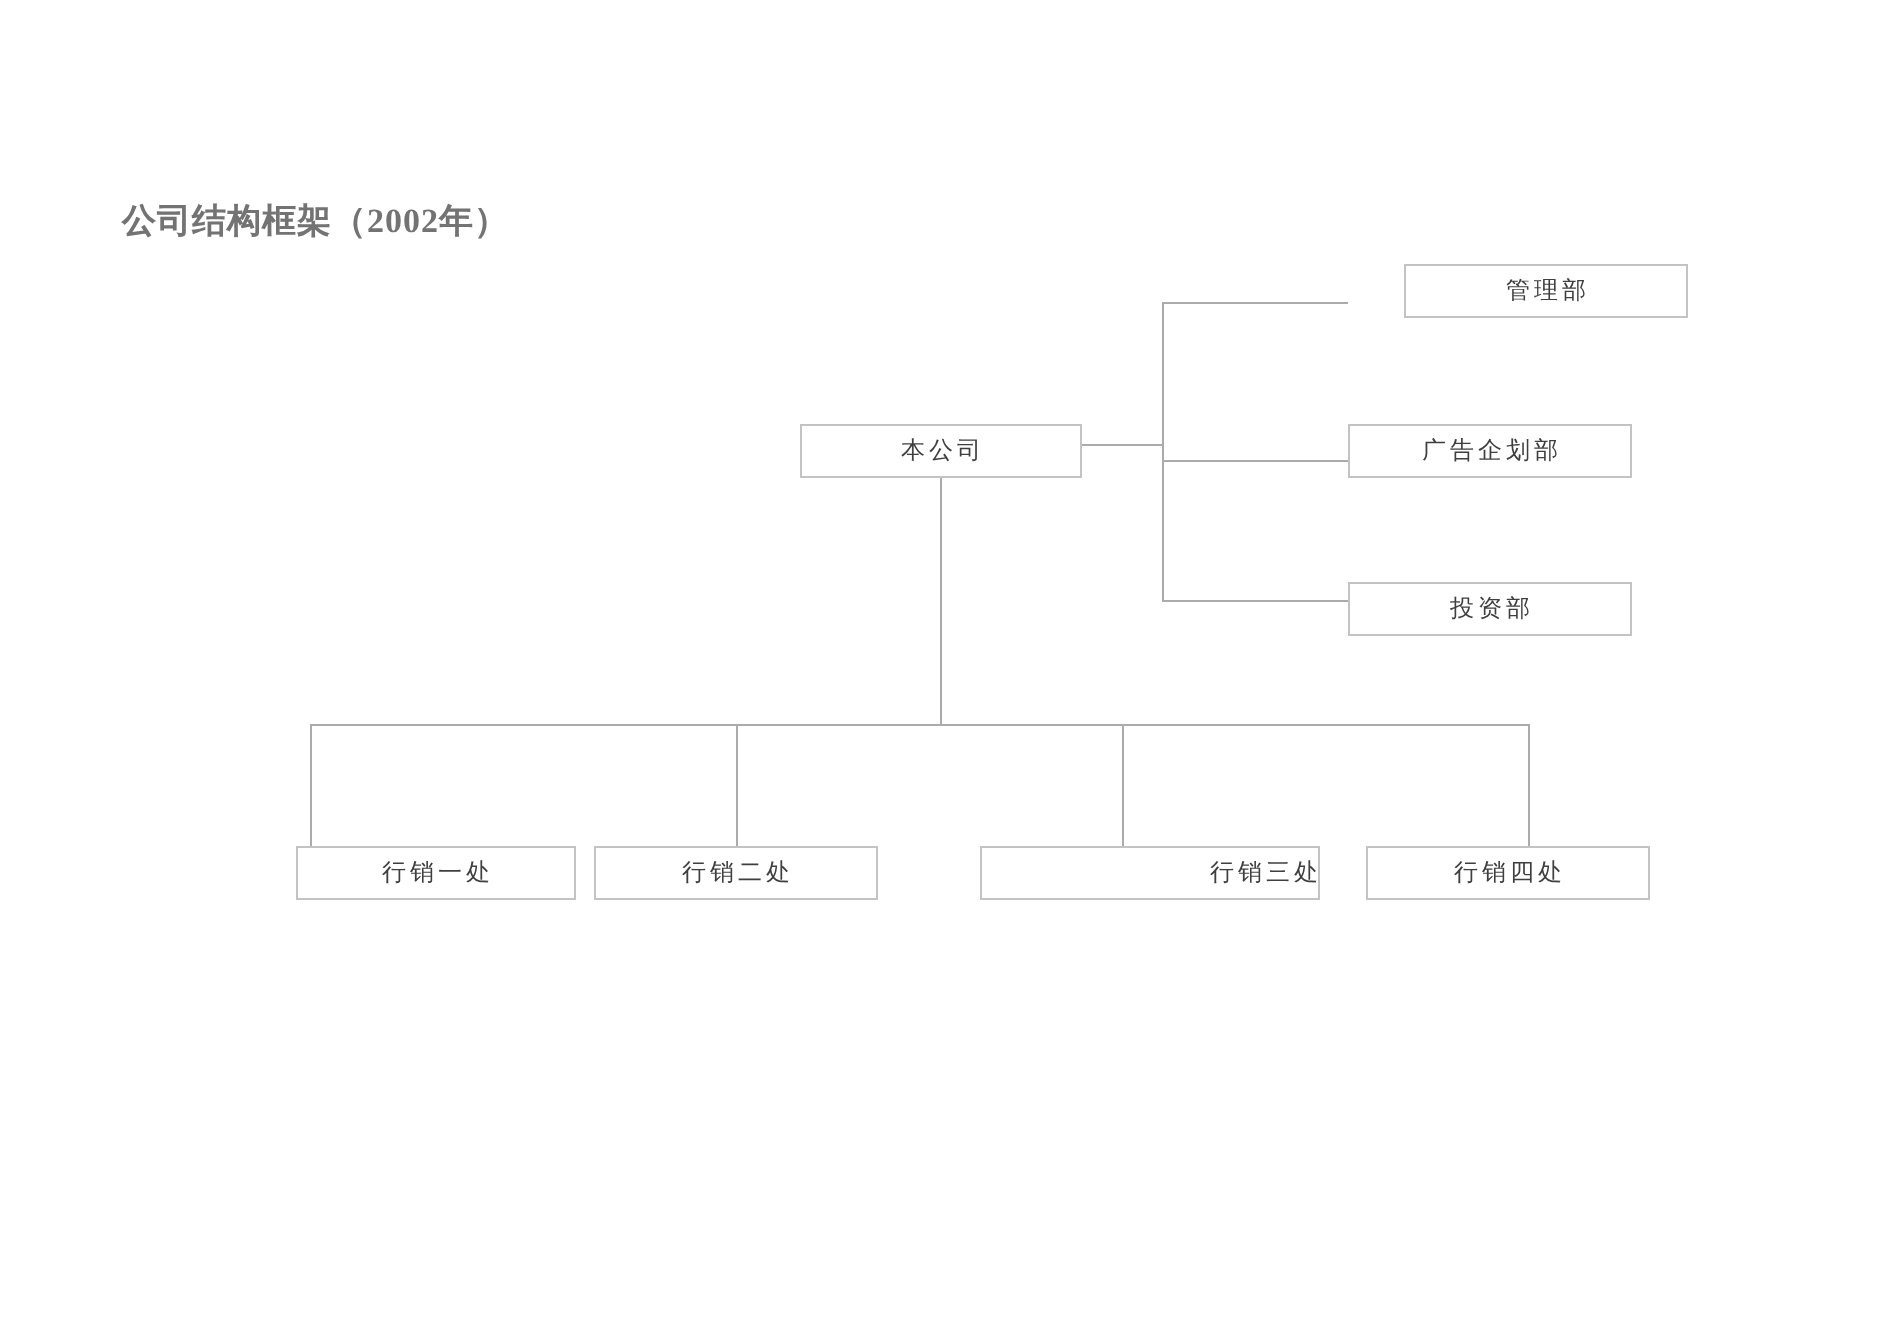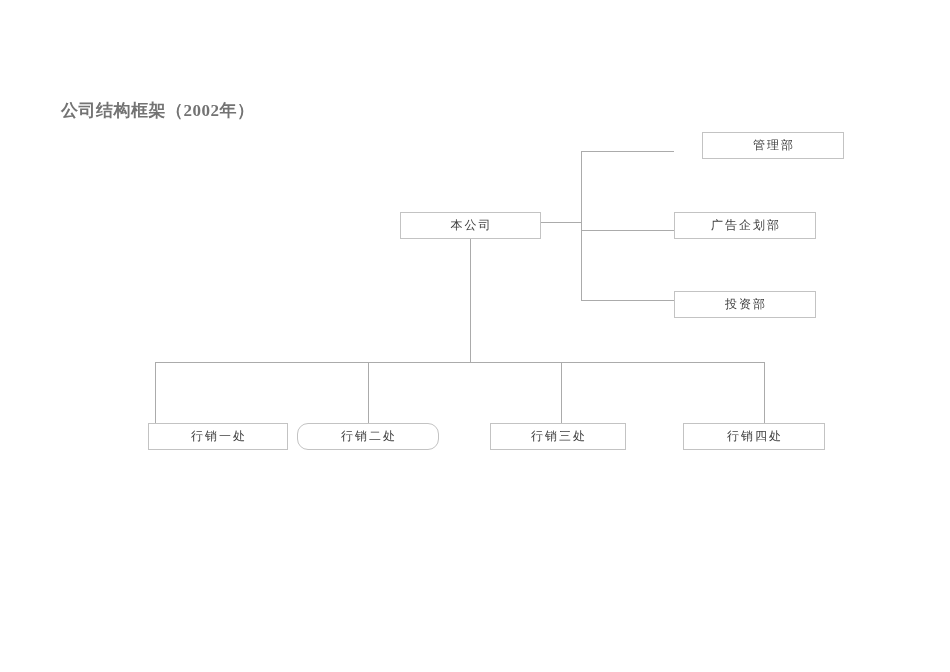--- a/index.html
+++ b/index.html
@@ -60,22 +60,22 @@
   .l-drop-1         { left: 155px; top: 362px; width: 1px;   height: 61px; }
   .l-drop-2         { left: 368px; top: 362px; width: 1px;   height: 61px; }
   .l-drop-3         { left: 561px; top: 362px; width: 1px;   height: 61px; }
   .l-drop-4         { left: 764px; top: 362px; width: 1px;   height: 61px; }
   
   .n-company    { left: 400px; top: 212px; width: 141px; }
   .n-mgmt       { left: 702px; top: 132px; width: 142px; justify-content: center; }
   .n-adv        { left: 674px; top: 212px; width: 142px; text-align: right; }
   .n-invest     { left: 674px; top: 291px; width: 142px; }
   .n-mkt1       { left: 104px; top: 423px; width: 140px; margin-left: 44px; }
-  .n-mkt2       { left: 297px; top: 423px; width: 142px; border-radius: 11px; }
-  .n-mkt3       { left: 490px; top: 423px; width: 136px; }
+  .n-mkt2       { left: 297px; top: 423px; width: 142px; }
+  .n-mkt3       { left: 490px; top: 423px; width: 170px; justify-content: flex-end; }
   .n-mkt4       { left: 683px; top: 423px; width: 142px; justify-content: center; }
 </style>
 </head>
 <body>
 
 <div class="page">
 
   <h1 class="doc-title">公司结构框架（2002年）</h1>
 
   <div class="line l-root-stub"></div>

